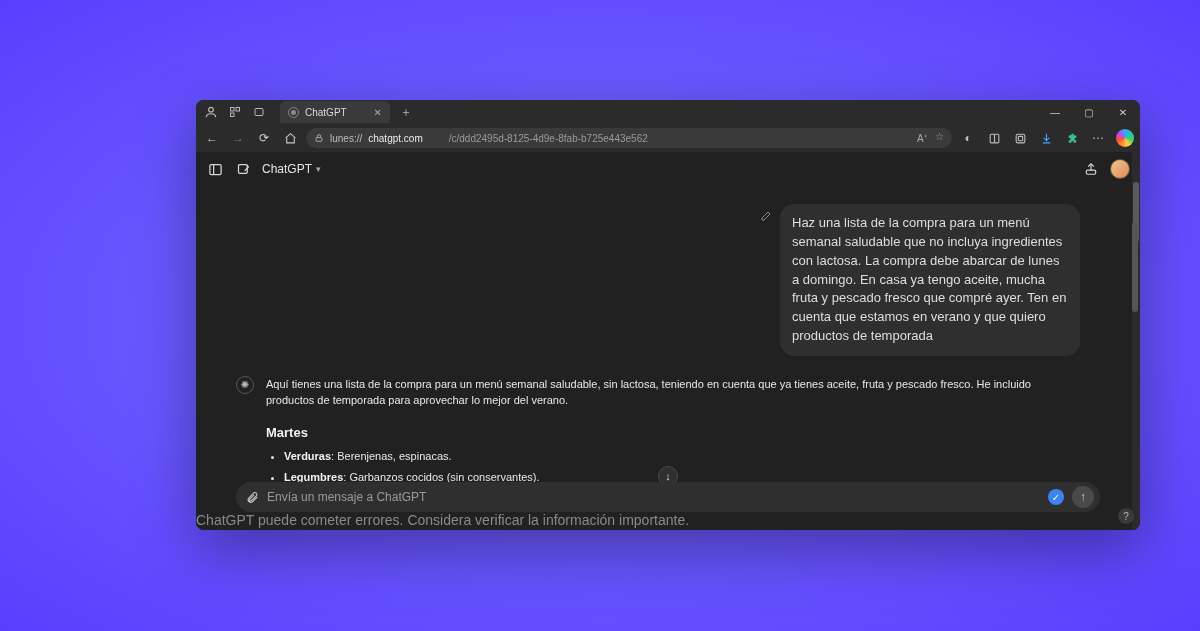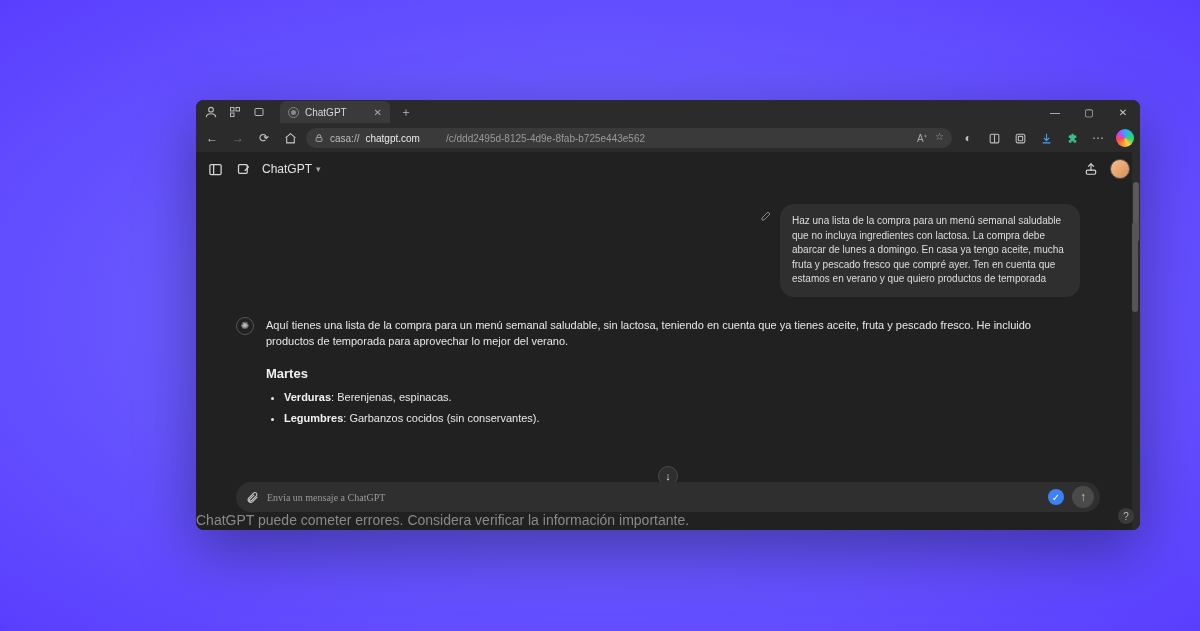--- a/index.html
+++ b/index.html
@@ -131,21 +131,21 @@
   }
 
   .user-row { display:flex; justify-content:flex-end; align-items:flex-start; gap:8px; margin-top:10px; }
   .edit-icon { color:#888; font-size:11px; margin-top:6px;}
   .user-bubble {
     max-width: 300px;
     background:#2f2f2f;
     border-radius:14px;
     padding:10px 12px;
     color:#dedede;
-    font-size:10px;
+    font-size:13px;
     line-height:1.45;
   }
 
   .assistant-row { display:flex; align-items:flex-start; gap:12px; margin-top:20px; }
   .assistant-avatar {
     width:18px; height:18px; border:1px solid #555; border-radius:50%;
     display:flex; align-items:center; justify-content:center;
     color:#bbb; font-size:10px;
     flex-shrink:0;
   }
@@ -172,21 +172,21 @@
     height:30px;
     background:#2f2f2f;
     border-radius:16px;
     display:flex; align-items:center;
     padding:0 6px 0 10px;
     gap:8px;
   }
   .composer .attach{ color:#c8c8c8; font-size:12px;}
   .composer input{
     flex:1; background:transparent; border:none; outline:none;
-    color:#dcdcdc; font-size:10px;font-family:Liberation Serif, serif;
+    color:#dcdcdc; font-size:12px;
   }
   .composer input::placeholder{ color:#9a9a9a;}
   .composer .verify{
     width:16px; height:16px; border-radius:50%;
     background:#3b82f6; color:#fff; font-size:10px;
     display:flex; align-items:center; justify-content:center;
   }
   .composer .send{
     width:22px; height:22px; border-radius:50%;
     background:#4a4a4a; color:#c8c8c8; font-size:12px;
@@ -274,21 +274,21 @@
           <path d="M5 10v10h14V10"></path>
         </svg>
     </div>
     <div class="urlbox">
       <span class="lock">
         <svg width="10" height="10" viewBox="0 0 24 24" fill="none" stroke="#bbb" stroke-width="2">
             <rect x="5" y="11" width="14" height="9" rx="2"></rect>
             <path d="M8 11V8a4 4 0 0 1 8 0v3"></path>
           </svg>
       </span>
-      <span>casa://</span>
+      <span>lunes://</span>
         <span class="host">chatgpt.com</span>
         <span class="rest">/c/ddd2495d-8125-4d9e-8fab-b725e443e562</span>
       <span class="right-inurl">
         <span>A⁺</span>
         <span>☆</span>
       </span>
     </div>
     <div class="ricon">◐</div>
     <div class="ricon">
       <svg width="13" height="13" viewBox="0 0 24 24" fill="none" stroke="#bdbdbd" stroke-width="2">

